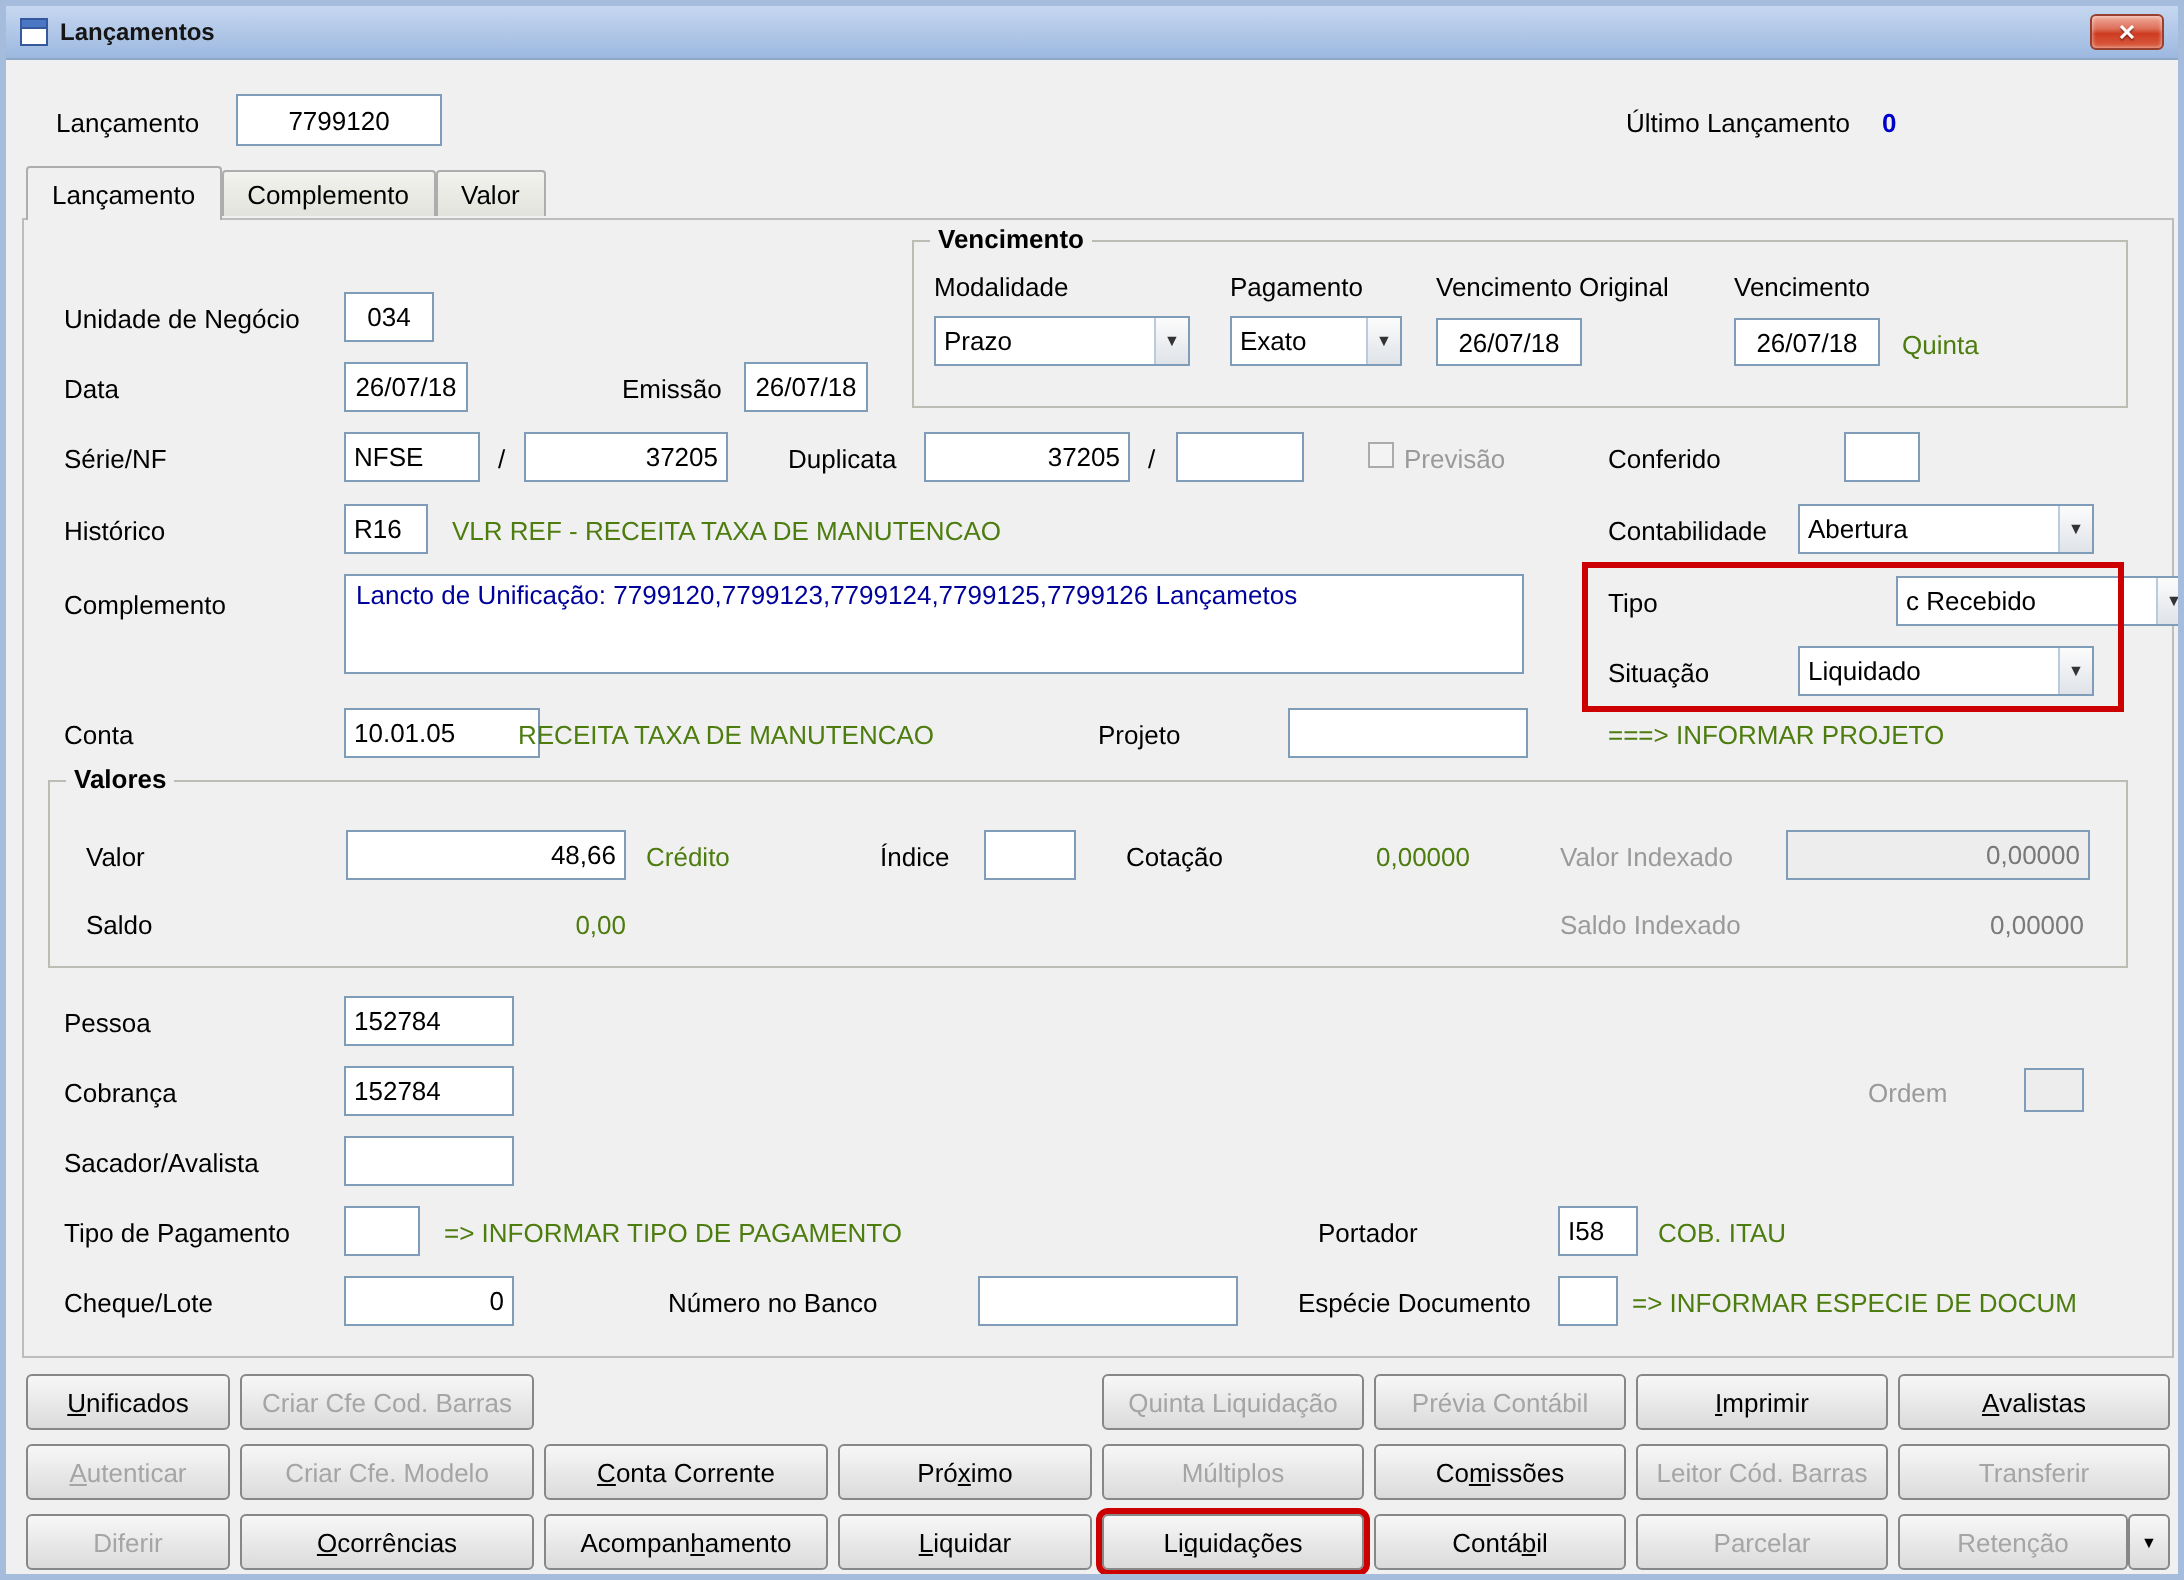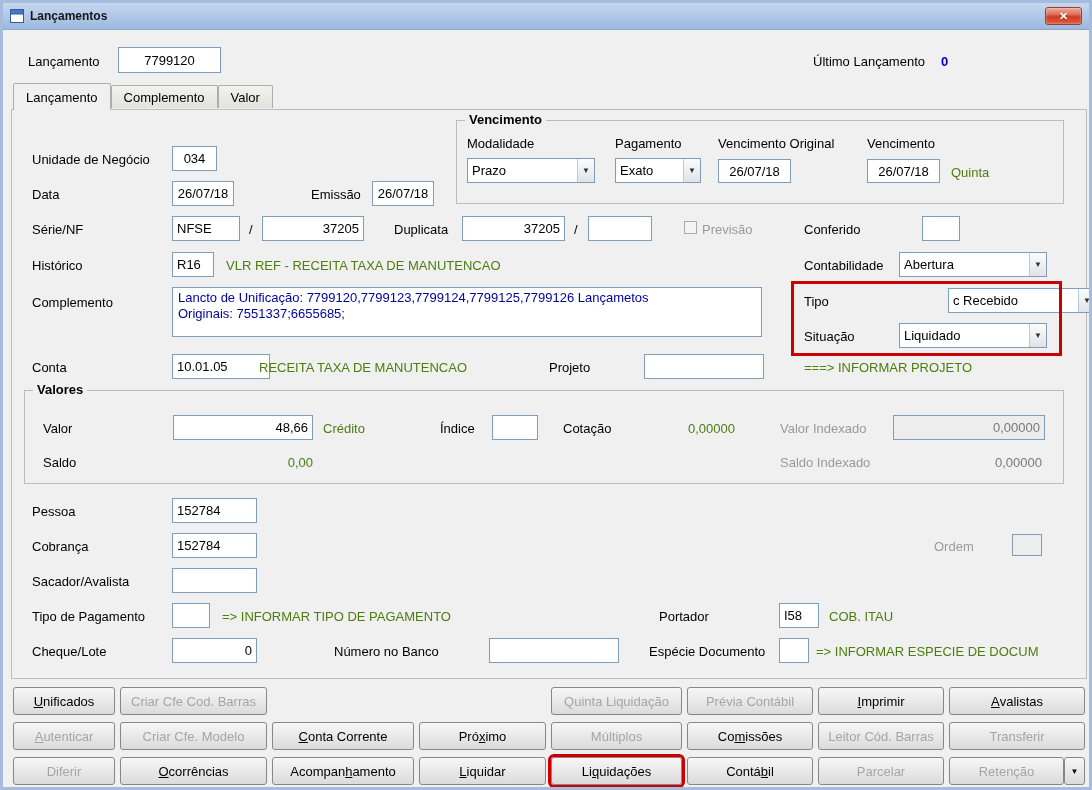--- a/index.html
+++ b/index.html
@@ -113,21 +113,20 @@
     <span class="lbl blue" style="left:214px;top:148px">VLR REF - RECEITA TAXA DE MANUTENCAO</span>
     <span class="lbl" style="left:792px;top:148px">Contabilidade</span>
     <div class="combo" style="left:887px;top:142px;width:148px">
       <span class="combo-val">Abertura</span>
       <span class="combo-arrow">▼</span>
     </div>
 
     <span class="lbl" style="left:20px;top:185px">Complemento</span>
     <div class="memo" style="left:160px;top:177px;width:590px;height:50px">
       <div>Lancto de Unificação: 7799120,7799123,7799124,7799125,7799126 Lançametos</div>
-      <div>Originais: 7551337;6655685;</div>
     </div>
 
     <span class="lbl" style="left:792px;top:184px">Tipo</span>
     <div class="combo" style="left:936px;top:178px;width:148px">
       <span class="combo-val">c Recebido</span>
       <span class="combo-arrow">▼</span>
     </div>
     <span class="lbl" style="left:792px;top:219px">Situação</span>
     <div class="combo" style="left:887px;top:213px;width:148px">
       <span class="combo-val">Liquidado</span>

